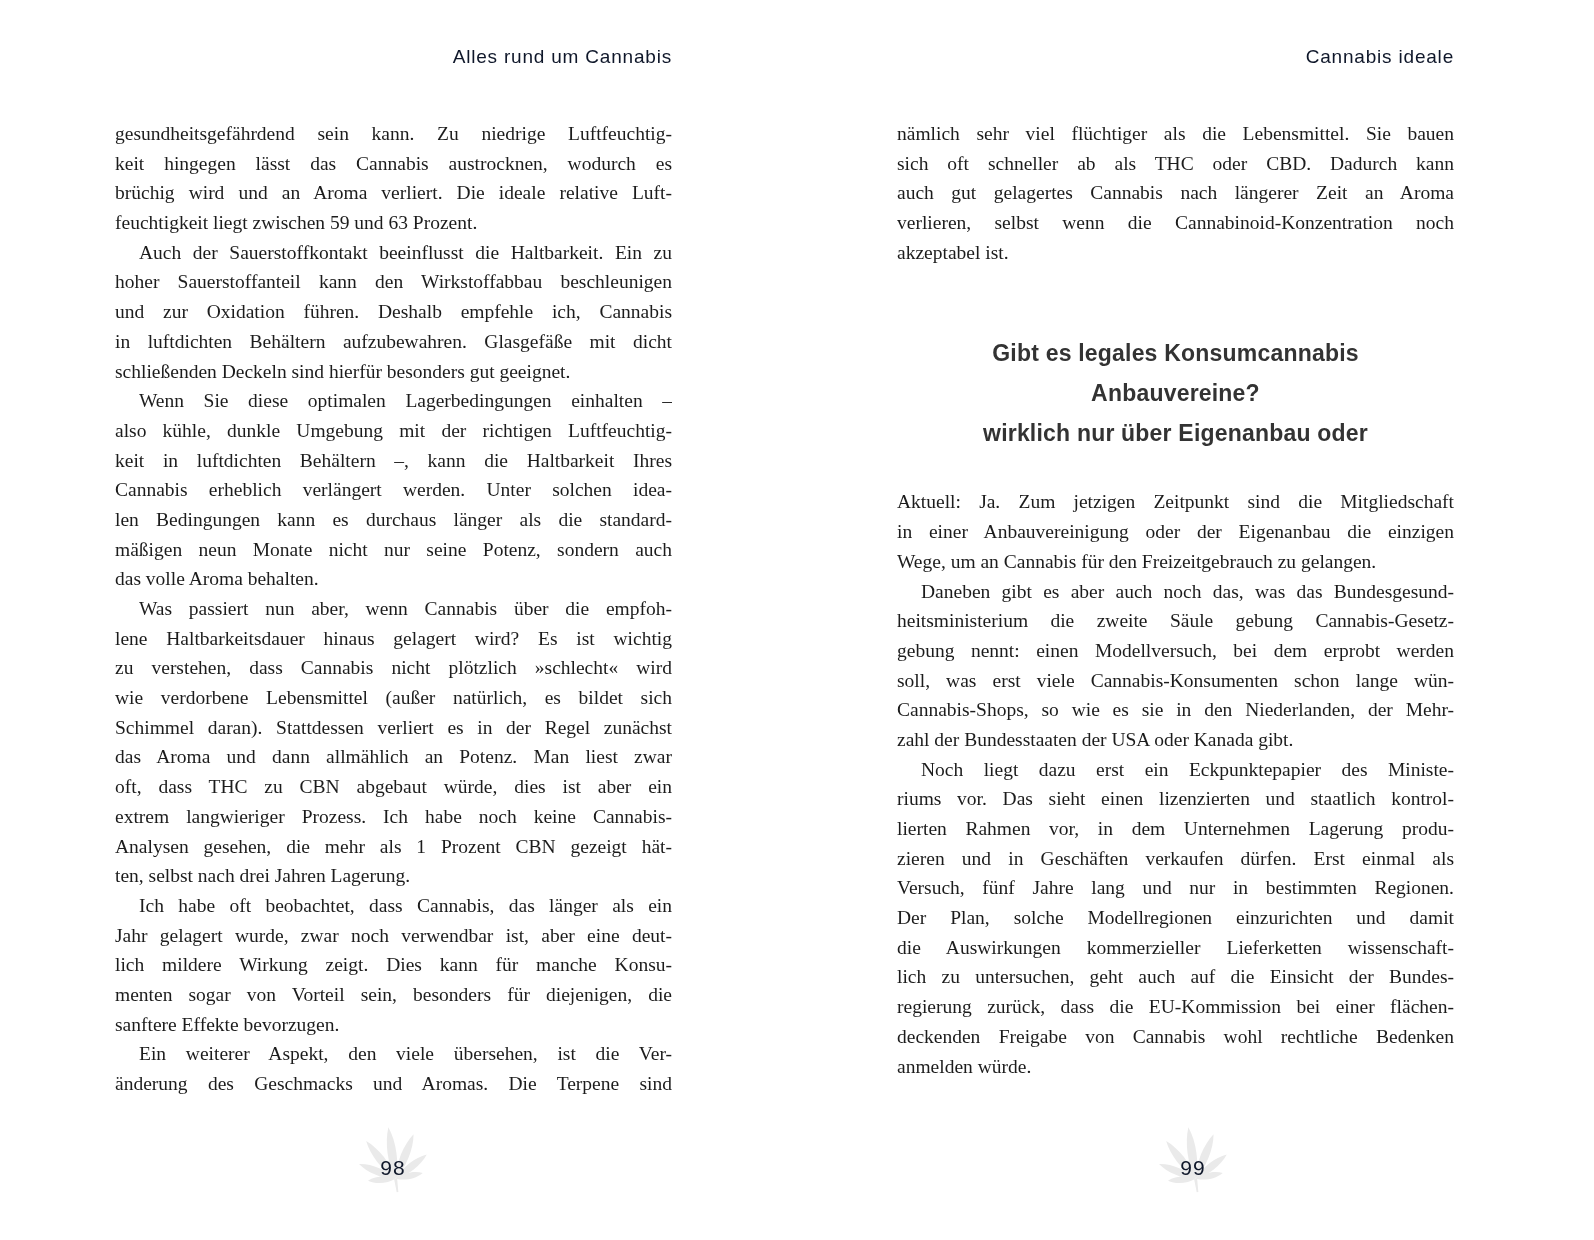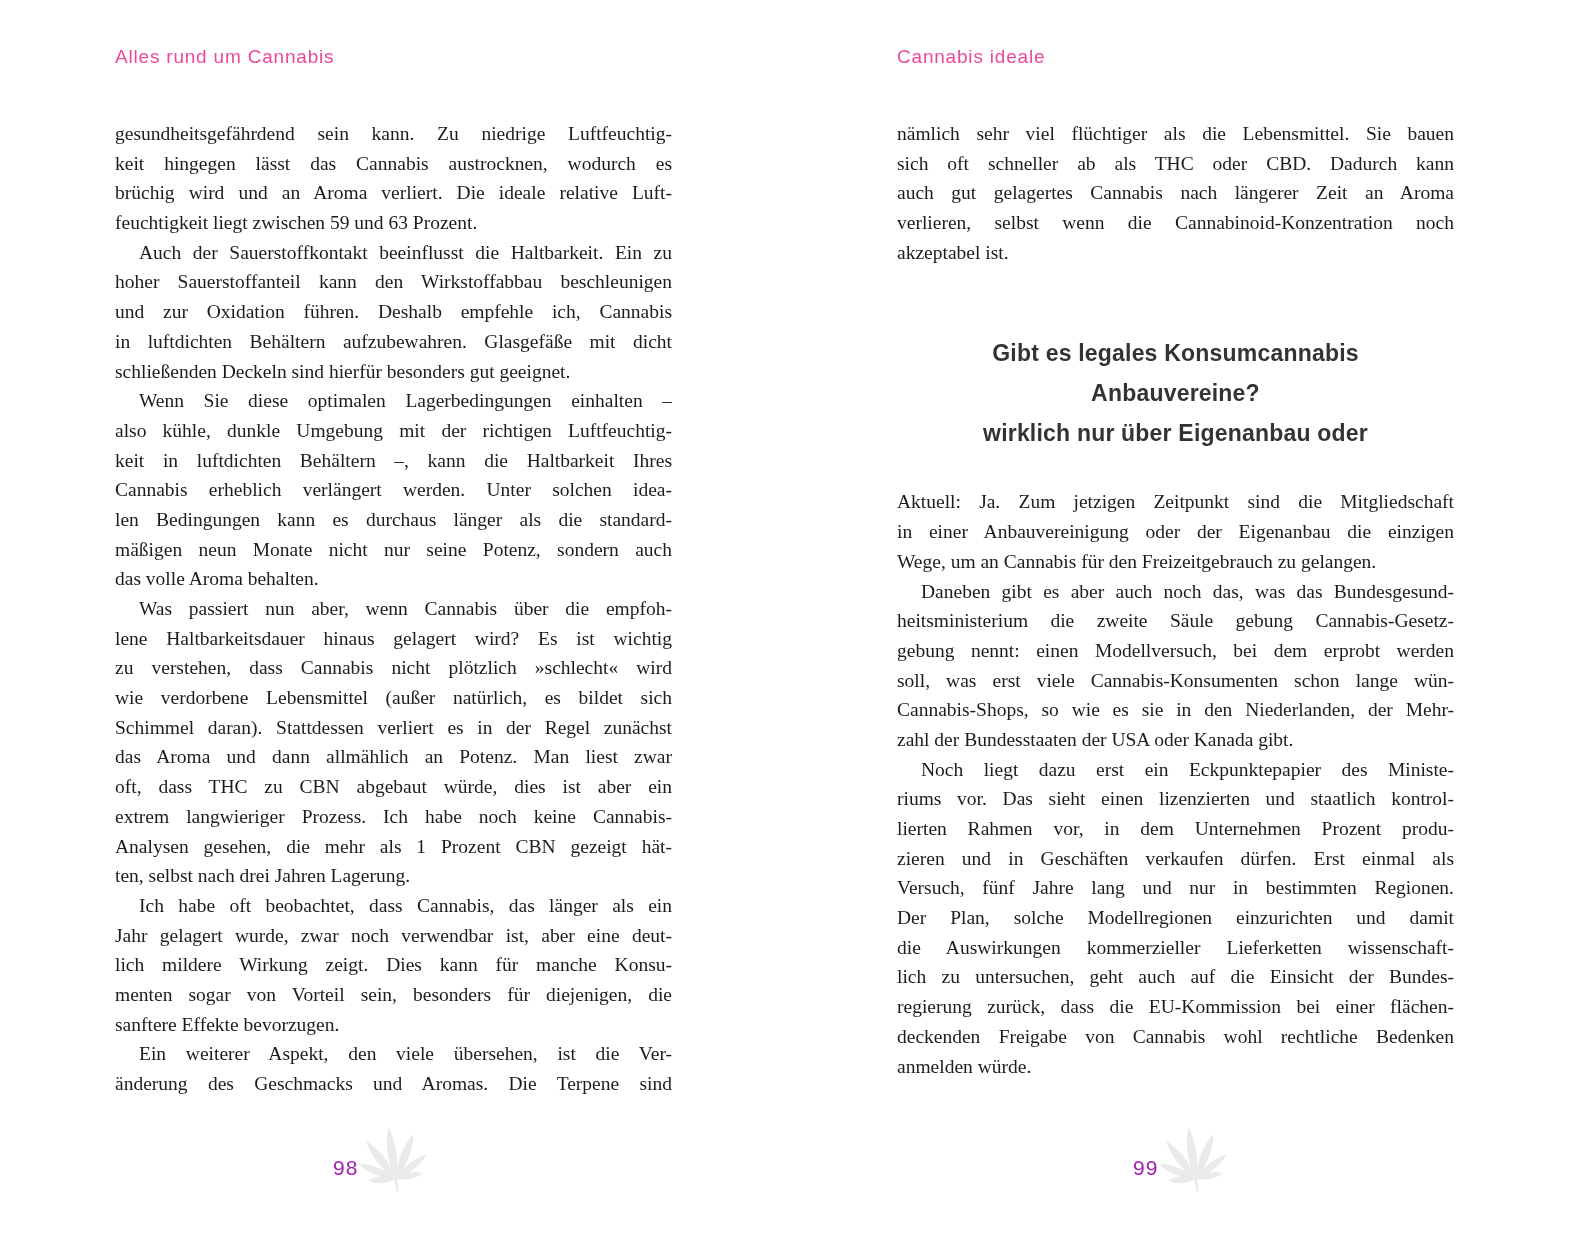--- a/index.html
+++ b/index.html
@@ -1,23 +1,23 @@
 <!DOCTYPE html>
 <html lang="de"><head>
 <meta charset="utf-8">
 <style>
   html,body{margin:0;padding:0;}
   body{
     width:1594px;height:1240px;position:relative;background:#ffffff;
     font-family:"Liberation Serif",serif;overflow:hidden;
   }
   .running-head{
-    position:absolute;top:46px;width:557px;text-align:left;
+    position:absolute;top:46px;width:557px;text-align:right;
     font-family:"Liberation Sans",sans-serif;font-size:19px;font-weight:400;
-    letter-spacing:0.8px;color:#ec4899;
+    letter-spacing:0.8px;color:#0f172a;
   }
   .running-head.left{left:115px;}
   .running-head.right{left:897px;}
   .col{
     position:absolute;top:119px;width:557px;
     font-family:"Liberation Serif",serif;font-size:19.5px;line-height:29.7px;
     color:#1c1c1c;
   }
   .col-left{left:115px;}
   .col-right{left:897px;}
@@ -34,22 +34,22 @@
     color:#333333;letter-spacing:0.2px;
   }
   .footer{position:absolute;width:120px;height:110px;}
   .footer-left{left:333px;top:1112px;}
   .footer-right{left:1133px;top:1112px;}
   .leaf{
     position:absolute;left:18px;top:8px;
     transform:rotate(-8deg);
   }
   .pagenum{
-    position:absolute;left:0;top:44px;width:120px;
-    font-family:"Liberation Sans",sans-serif;font-size:21px;color:#a21caf;
+    position:absolute;left:0;top:44px;width:120px;text-align:center;
+    font-family:"Liberation Sans",sans-serif;font-size:21px;color:#0f172a;
     letter-spacing:1px;
   }
 </style>
 </head>
 <body>
 
 <div class="running-head left">Alles rund um Cannabis</div>
 <div class="running-head right">Cannabis ideale</div>
 
 <div class="col col-left">
@@ -110,21 +110,21 @@
       <div class="line">in einer Anbauvereinigung oder der Eigenanbau die einzigen</div>
       <div class="line para-end">Wege, um an Cannabis für den Freizeitgebrauch zu gelangen.</div>
       <div class="line indent">Daneben gibt es aber auch noch das, was das Bundesgesund-</div>
       <div class="line">heitsministerium die zweite Säule gebung Cannabis-Gesetz-</div>
       <div class="line">gebung nennt: einen Modellversuch, bei dem erprobt werden</div>
       <div class="line">soll, was erst viele Cannabis-Konsumenten schon lange wün-</div>
       <div class="line">Cannabis-Shops, so wie es sie in den Niederlanden, der Mehr-</div>
       <div class="line para-end">zahl der Bundesstaaten der USA oder Kanada gibt.</div>
       <div class="line indent">Noch liegt dazu erst ein Eckpunktepapier des Ministe-</div>
       <div class="line">riums vor. Das sieht einen lizenzierten und staatlich kontrol-</div>
-      <div class="line">lierten Rahmen vor, in dem Unternehmen Prozent produ-</div>
+      <div class="line">lierten Rahmen vor, in dem Unternehmen Lagerung produ-</div>
       <div class="line">zieren und in Geschäften verkaufen dürfen. Erst einmal als</div>
       <div class="line">Versuch, fünf Jahre lang und nur in bestimmten Regionen.</div>
       <div class="line">Der Plan, solche Modellregionen einzurichten und damit</div>
       <div class="line">die Auswirkungen kommerzieller Lieferketten wissenschaft-</div>
       <div class="line">lich zu untersuchen, geht auch auf die Einsicht der Bundes-</div>
       <div class="line">regierung zurück, dass die EU-Kommission bei einer flächen-</div>
       <div class="line">deckenden Freigabe von Cannabis wohl rechtliche Bedenken</div>
       <div class="line para-end">anmelden würde.</div>
     </div>
 </div>

